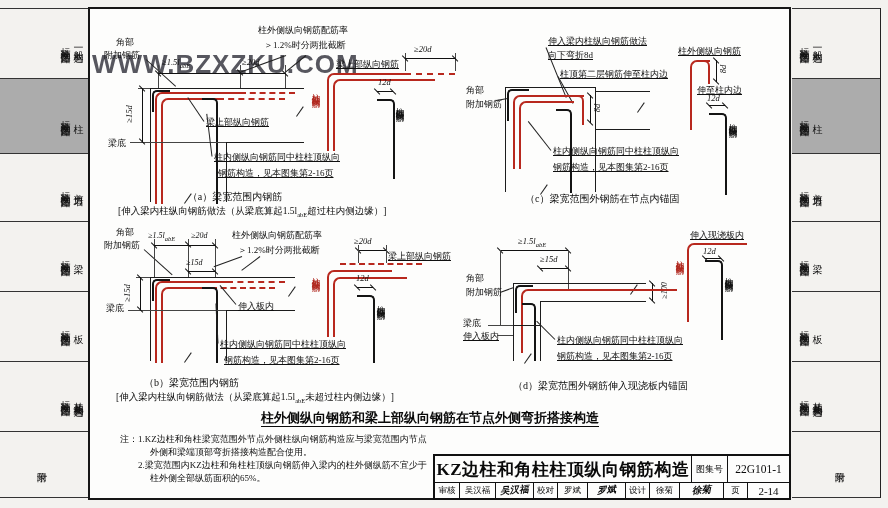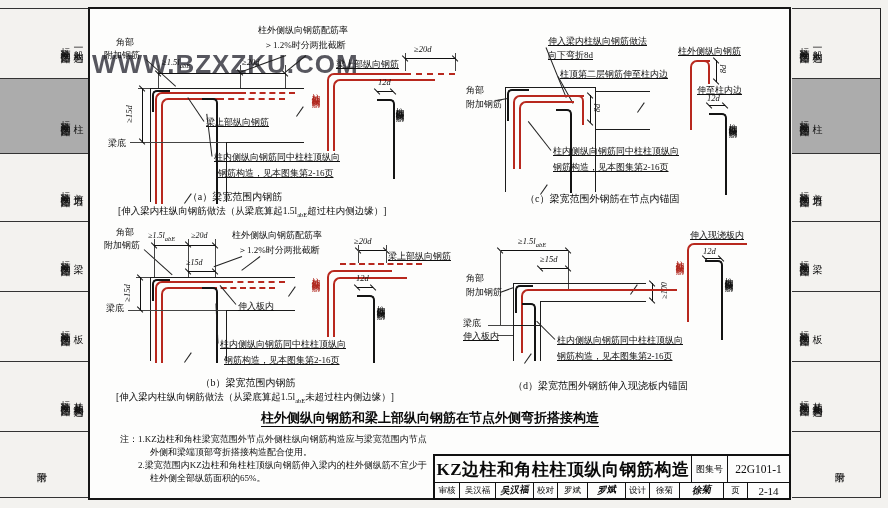--- a/index.html
+++ b/index.html
@@ -261,21 +261,21 @@
     <div class="ext" style="left:46px;top:268px;width:14px;height:1px"></div>
     <div class="ext" style="left:38px;top:301px;width:98px;height:1px"></div>
     <div class="dimv" style="left:50px;top:268px;height:33px"></div>
     <span class="dimtxt rot" style="left:28px;top:279px">≥15d</span>
     <span class="lbl" style="left:16px;top:294px">梁底</span>
     <span class="lbl u" style="left:148px;top:292px">伸入板内</span>
     <div class="ldr" style="left:146px;top:295px;width:25px;transform:rotate(-130deg)"></div>
     <span class="lbl u" style="left:130px;top:330px">柱内侧纵向钢筋同中柱柱顶纵向</span>
     <span class="lbl u" style="left:134px;top:346px">钢筋构造，见本图集第2-16页</span>
     <div class="ldr" style="left:128px;top:334px;width:40px;transform:rotate(-93deg)"></div>
-    <span class="cap" style="left:68px;top:367px;width:180px;text-align:center">（b）梁宽范围内钢筋</span>
+    <span class="cap" style="left:54px;top:367px;width:180px;text-align:left">（b）梁宽范围内钢筋</span>
     <span class="cap" style="left:26px;top:382px;font-size:9.5px"><span>[伸入梁内柱纵向钢筋做法（从梁底算起1.5l</span><sub>abE</sub><span>未超过柱内侧边缘）]</span></span>
 
     <span class="vt red" style="left:222px;top:262px">柱外侧纵向钢筋</span>
     <span class="dimtxt" style="left:264px;top:227px">≥20d</span>
     <div class="dim" style="left:268px;top:241px;width:28px"></div>
     <div class="ext" style="left:268px;top:236px;width:1px;height:18px"></div>
     <div class="ext" style="left:296px;top:236px;width:1px;height:18px"></div>
     <span class="lbl u" style="left:298px;top:242px">梁上部纵向钢筋</span>
     <div class="rdash" style="left:250px;top:254px;width:82px"></div>
     <div class="rbend" style="left:237px;top:261px;width:63px;height:65px"></div>

